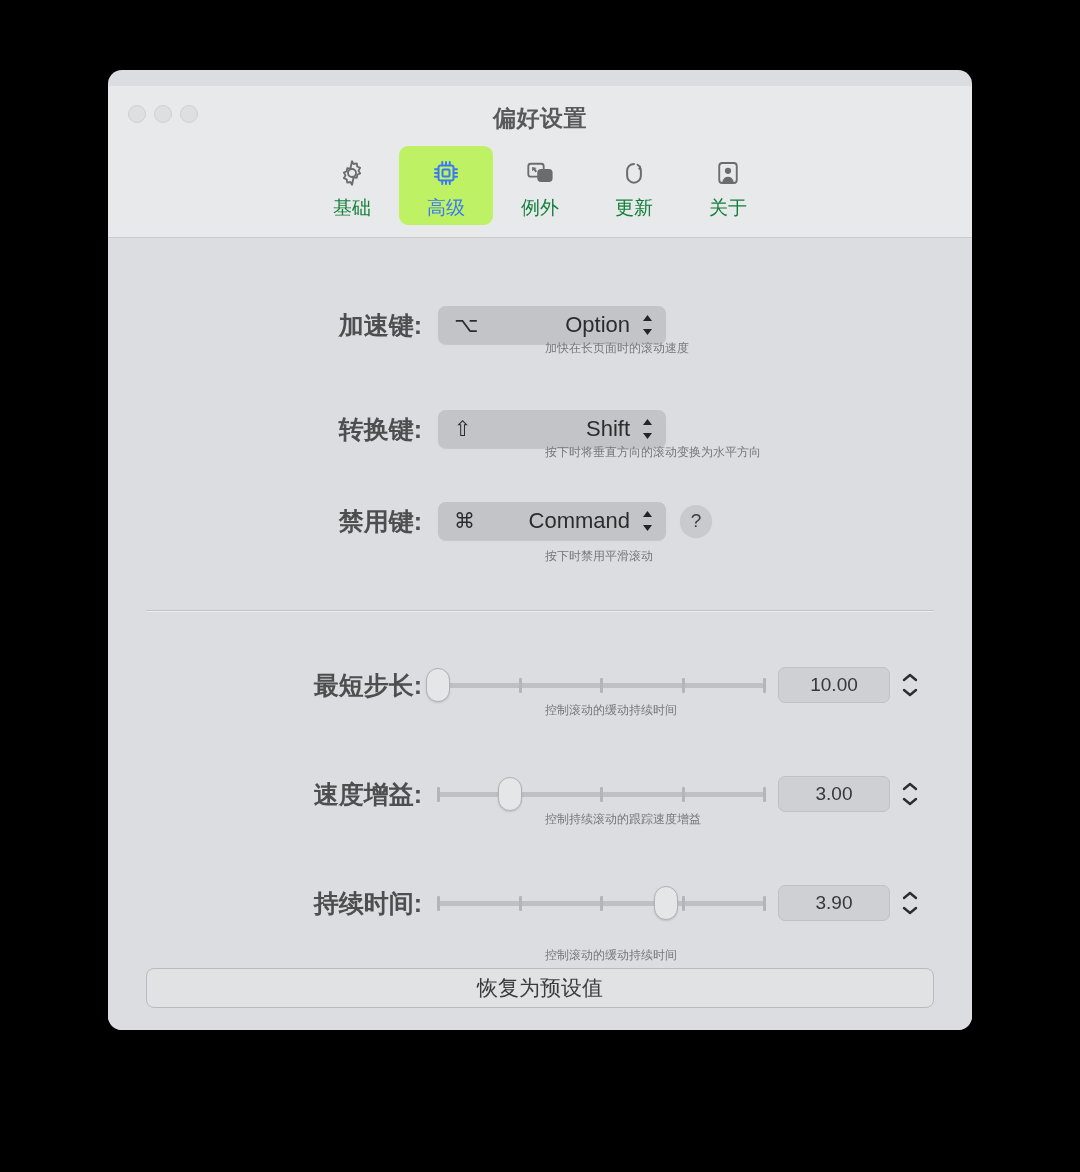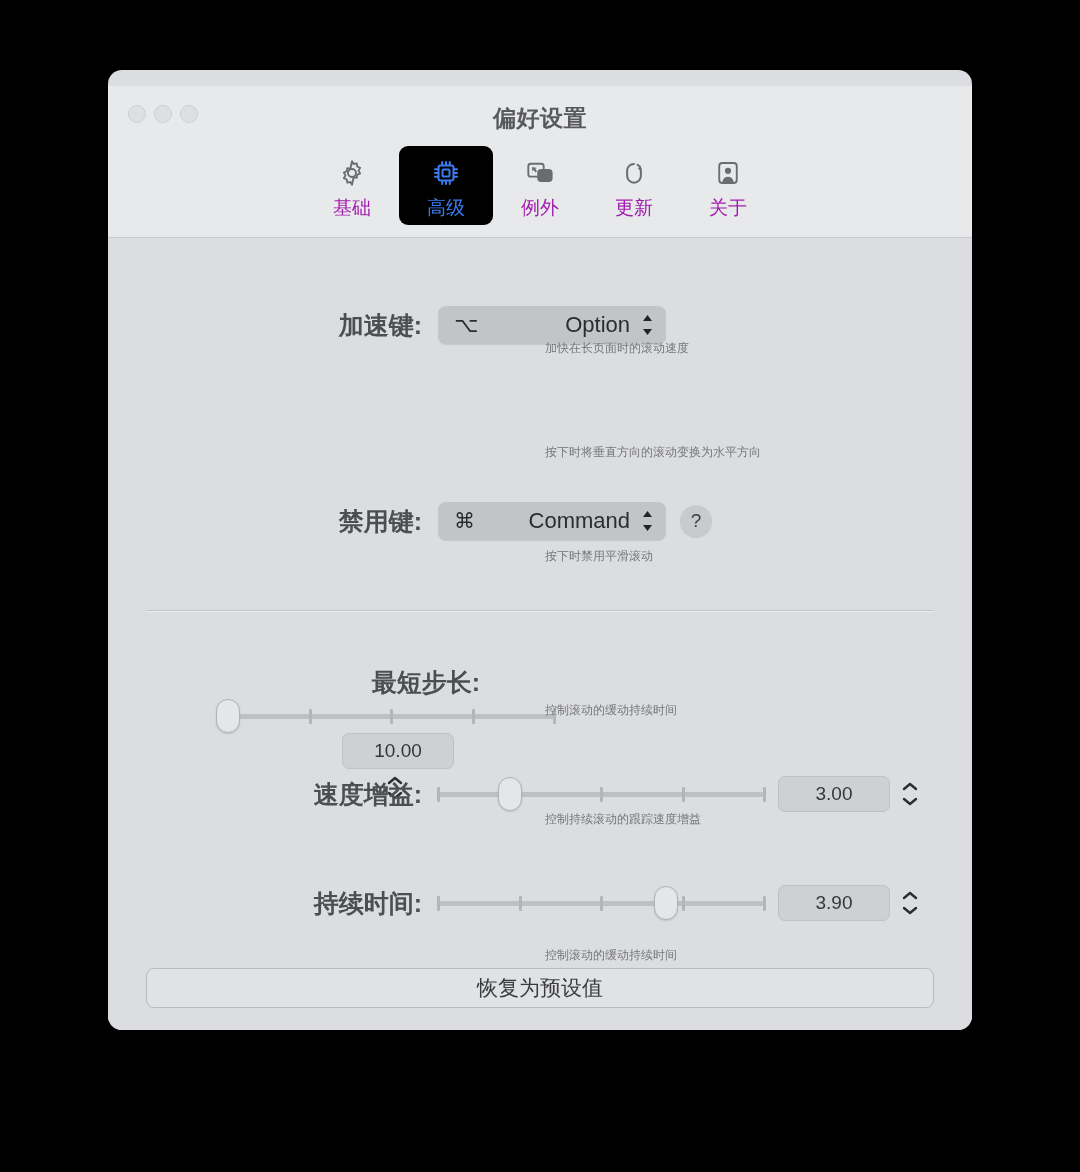--- a/index.html
+++ b/index.html
@@ -73,32 +73,32 @@
   .tab {
     width: 94px;
     padding: 8px 0 8px 0;
     border-radius: 9px;
     display: flex;
     flex-direction: column;
     align-items: center;
     gap: 6px;
     cursor: default;
   }
-  .tab.active { background: #000000; }
+  .tab.active { background: #bef264; }
   .tab .ticon {
     height: 38px;
     display: flex;
     align-items: center;
     justify-content: center;
     color: #6b6c6e;
   }
   .tab.active .ticon { color: #3b7bf0; }
   .tab .tlabel {
     font-size: 19px;
-    color: #a21caf;
+    color: #15803d;
     line-height: 1;
   }
   .tab.active .tlabel { color: #3b7bf0; }
 
   
   .content {
     position: relative;
     height: calc(100% - 152px);
     background: #dcdde0;
   }
@@ -345,41 +345,54 @@
         <span class="chev">
           <svg width="13" height="22" viewBox="0 0 13 22" fill="currentColor">
             <path d="M6.5 1L11 7H2z"></path>
               <path d="M6.5 21L2 15h9z"></path>
           </svg>
         </span>
       </div>
     </div>
     <div class="hint" style="top:102px;">加快在长页面时的滚动速度</div>
 
+    <div class="row" style="left:120px; top:172px;">
+      <div class="rlabel">转换键:</div>
+      <div class="popup">
+        <span class="sym">⇧</span>
+        <span class="ptext">Shift</span>
+        <span class="chev">
+          <svg width="13" height="22" viewBox="0 0 13 22" fill="currentColor">
+            <path d="M6.5 1L11 7H2z"></path>
+              <path d="M6.5 21L2 15h9z"></path>
+          </svg>
+        </span>
+      </div>
+    </div>
     <div class="hint" style="top:206px;">按下时将垂直方向的滚动变换为水平方向</div>
 
     <div class="row" style="left:120px; top:264px;">
       <div class="rlabel">禁用键:</div>
       <div class="popup">
         <span class="sym">⌘</span>
         <span class="ptext">Command</span>
         <span class="chev">
           <svg width="13" height="22" viewBox="0 0 13 22" fill="currentColor">
             <path d="M6.5 1L11 7H2z"></path>
               <path d="M6.5 21L2 15h9z"></path>
           </svg>
         </span>
       </div>
       <div class="helpbtn">?</div>
     </div>
     <div class="hint" style="top:310px;">按下时禁用平滑滚动</div>
 
     <div class="sep"></div>
 
-    <div class="row" style="left:120px; top:428px;flex-direction:column;">
+    <div class="row" style="left:120px; top:428px;">
       <div class="rlabel">最短步长:</div>
       <div class="slider">
         <div class="rail"></div>
         <div class="tick" style="left:0%;"></div>
         <div class="tick" style="left:25%;"></div>
         <div class="tick" style="left:50%;"></div>
         <div class="tick" style="left:75%;"></div>
         <div class="tick" style="left:100%;"></div>
         <div class="thumb" style="left:0%;"></div>
       </div>

